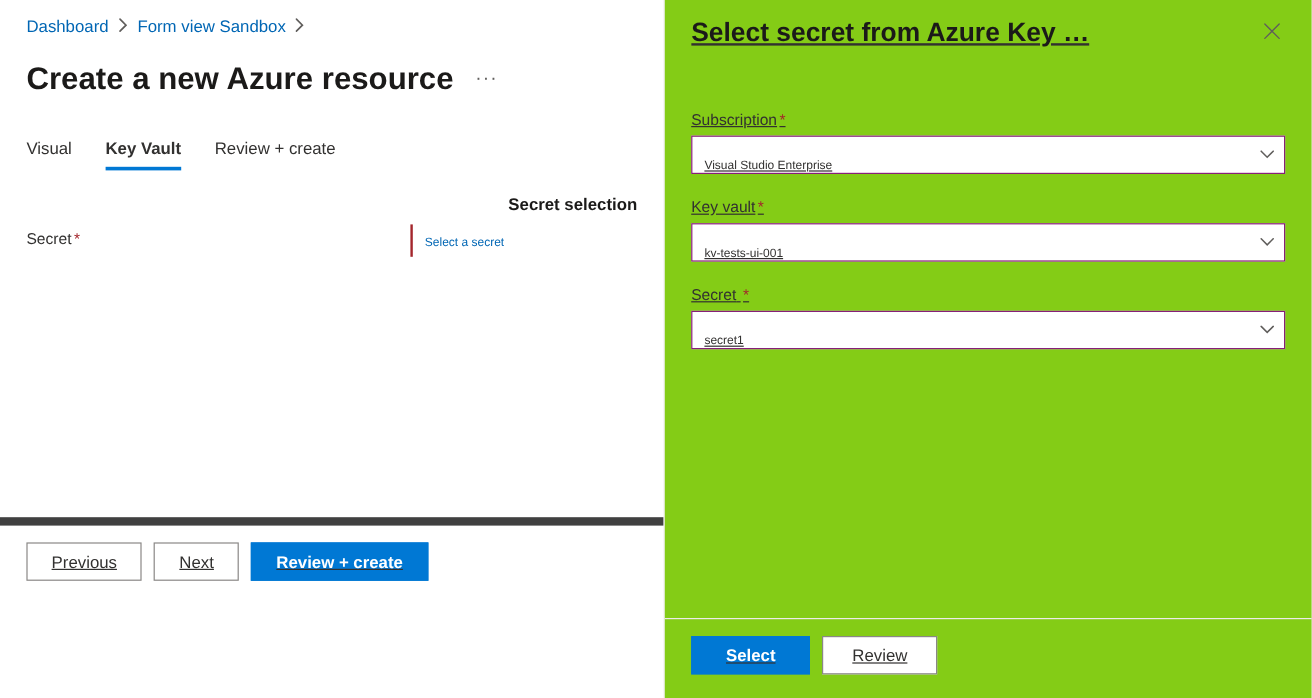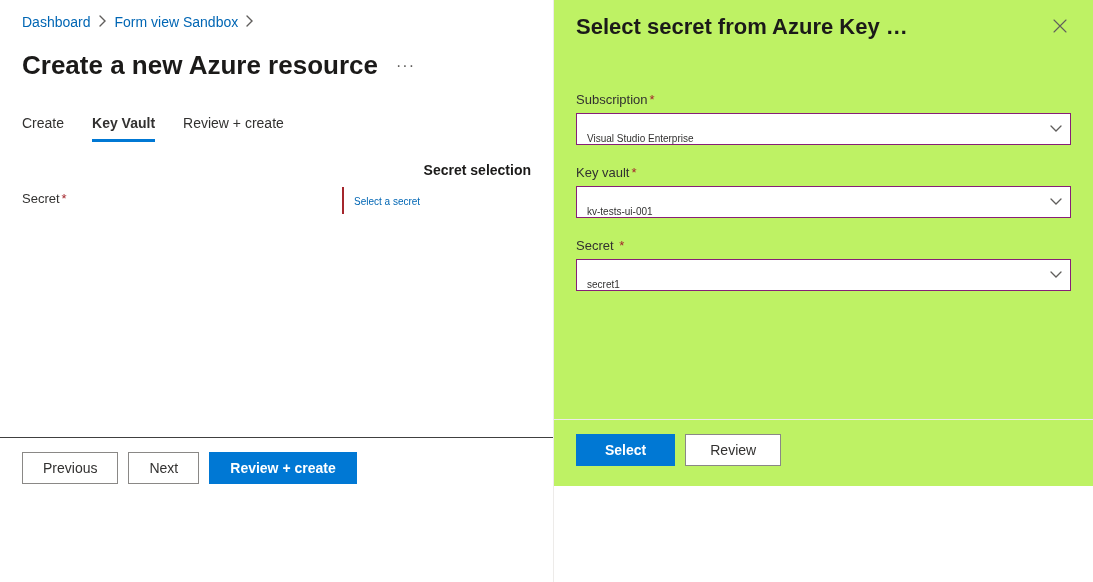--- a/index.html
+++ b/index.html
@@ -93,24 +93,25 @@
     .select-secret-box {
       border-left: 2px solid #a4262c;
       padding: 6px 0 6px 10px;
     }
     .select-secret-link {
       color: #0066b4;
       cursor: pointer;
       font-size: 10px;
     }
     .main-footer {
-      border-top: 1px solid #404040;
+      border-top: 7px solid #404040;
       padding: 14px 22px 20px 22px;
       display: flex;
       gap: 10px;
+      text-decoration: underline;
     }
     .btn {
       font-family: inherit;
       font-size: 14px;
       height: 32px;
       padding: 0 20px;
       border: 1px solid #8a8886;
       background: #fff;
       color: #323130;
       cursor: pointer;
@@ -132,24 +133,25 @@
       top: 0;
       width: 1px;
       height: 582px;
       background: #edebe9;
     }
     .panel {
       position: absolute;
       left: 554px;
       top: 0;
       width: 539px;
-      height: 486px;
+      height: 582px;
       display: flex;
       flex-direction: column;
-      background: #bef264;
+      background: #84cc16;
+      text-decoration: underline;
     }
     .panel-header {
       padding: 14px 22px 0 22px;
       display: flex;
       align-items: flex-start;
       justify-content: space-between;
     }
     .panel-title {
       font-size: 22px;
       font-weight: 600;
@@ -227,21 +229,21 @@
           </svg>
       </span>
     </nav>
 
     <div class="title-row">
       <h1 class="page-title">Create a new Azure resource</h1>
       <span class="ellipsis-btn">···</span>
     </div>
 
     <div class="tabs">
-      <div class="tab">Create</div>
+      <div class="tab">Visual</div>
       <div class="tab active">Key Vault</div>
       <div class="tab">Review + create</div>
     </div>
 
     <div class="section-heading">Secret selection</div>
 
     <div class="field-row">
       <div class="field-label">
         <span>Secret</span><span class="req">*</span>
       </div>

